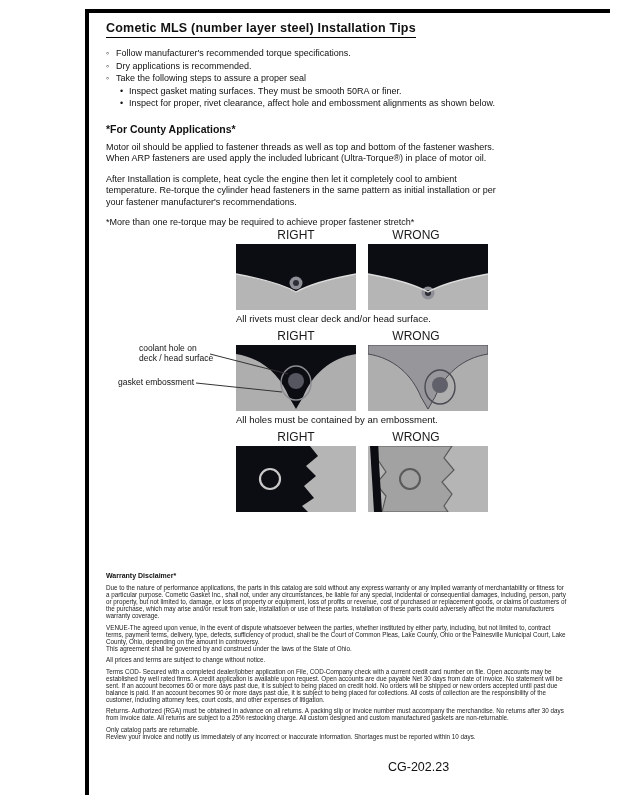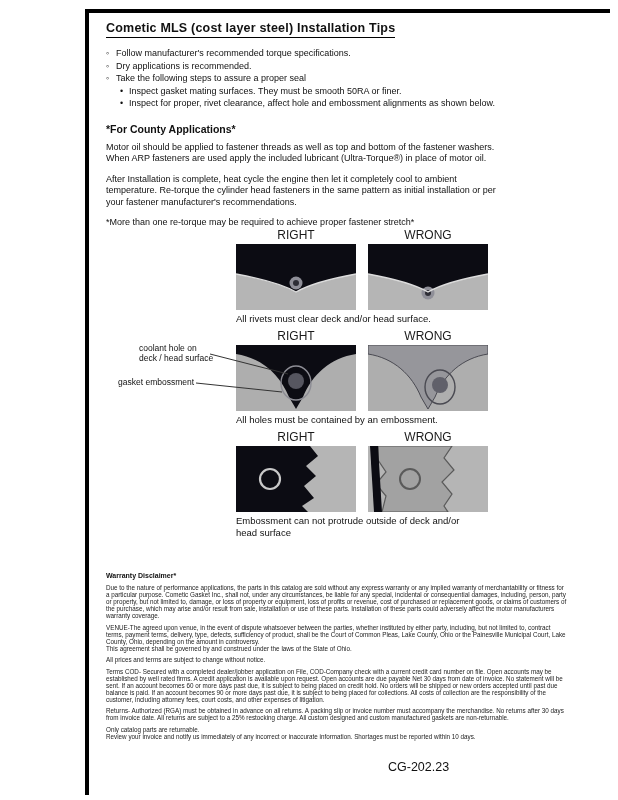--- a/index.html
+++ b/index.html
@@ -18,21 +18,21 @@
   .tip .mk { width:10px; flex:0 0 10px; text-align:left; }
   .tip.sub { margin-left:14px; }
   .tip.sub .mk { width:9px; flex:0 0 9px; }
 
   .diesel-heading { font-size:10.5px; font-weight:bold; margin-top:13px; margin-bottom:7px; }
   .para { font-size:9px; line-height:11.5px; margin-bottom:9px; width:404px; }
   .note { margin-top:2px; margin-bottom:0; }
 
   .diagrams { position:absolute; left:236px; top:228px; width:252px; }
   .diag-row { margin-bottom:4px; }
-  .labels { display:flex; gap:12px; font-size:12px; line-height:14px; margin-bottom:2px; color:#1a1a1a; }
+  .labels { display:flex; font-size:12px; line-height:14px; margin-bottom:2px; color:#1a1a1a; }
   .labels span { width:120px; text-align:center; }
   .panels { display:flex; gap:12px; }
   .panel { width:120px; height:66px; display:block; }
   .caption { font-size:9.5px; line-height:12px; margin-top:3px; width:246px; }
 
   .callout { position:absolute; font-size:8.5px; line-height:10px; white-space:pre-line; color:#111; }
   #callout1 { left:139px; top:343px; }
   #callout2 { left:118px; top:377px; }
   .callout-lines { position:absolute; left:190px; top:348px; width:110px; height:50px; }
 
@@ -44,21 +44,21 @@
 </style>
 </head>
 <body>
 
 <div class="page">
 
   <div class="top-rule"></div>
   <div class="left-rule"></div>
 
   <div class="content">
-    <div class="title">Cometic MLS (cost layer steel) Installation Tips</div>
+    <div class="title">Cometic MLS (number layer steel) Installation Tips</div>
 
     <div class="tip">
       <span class="mk">◦</span>
       <span>Follow manufacturer's recommended torque specifications.</span>
     </div>
     <div class="tip">
       <span class="mk">◦</span>
       <span>Dry applications is recommended.</span>
     </div>
     <div class="tip">
@@ -139,21 +139,20 @@
           <path d="M0 0 H74 L82 10 L70 20 L80 30 L68 40 L78 52 L66 60 L72 66 H0 Z" fill="#0c0c13"></path>
           <circle cx="34" cy="33" r="10" fill="none" stroke="#c9c9c9" stroke-width="2.2"></circle>
         </svg>
         <svg class="panel" viewBox="0 0 120 66">
           <rect width="120" height="66" fill="#b5b5b5"></rect>
           <path d="M10 0 H84 L76 12 L86 24 L74 36 L84 48 L76 60 L80 66 H14 L18 50 L8 38 L18 26 L10 14 Z" fill="#a2a2a2" stroke="#5a5a5a" stroke-width="1.2"></path>
           <path d="M10 0 L14 66 L6 66 L2 0 Z" fill="#0c0c13"></path>
           <circle cx="42" cy="33" r="10" fill="none" stroke="#5a5a5a" stroke-width="2"></circle>
         </svg>
       </div>
-      <div class="caption">Embossment can not protrude outside of deck and/or head surface</div>
     </div>
 
   </div>
 
   <div class="callout" id="callout1">coolant hole on
 deck / head surface</div>
   <div class="callout" id="callout2">gasket embossment</div>
   <svg class="callout-lines" viewBox="0 0 110 50">
     <line x1="20" y1="6" x2="98" y2="26" stroke="#333" stroke-width="1"></line>
     <line x1="6" y1="35" x2="92" y2="44" stroke="#333" stroke-width="1"></line>

